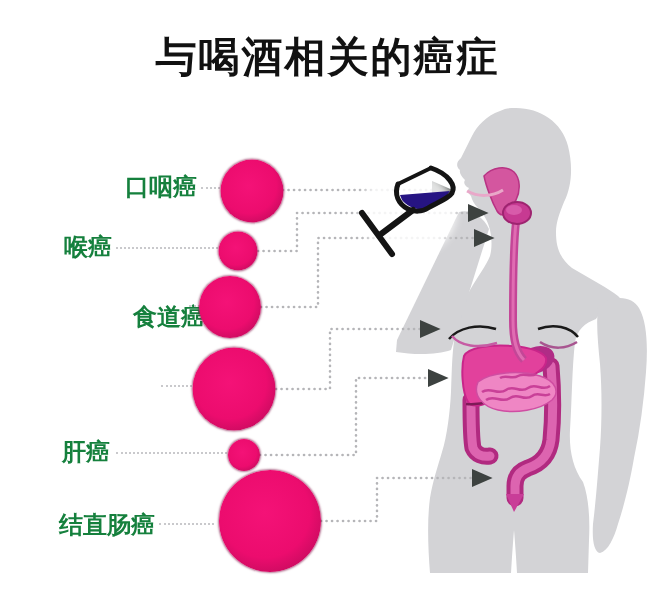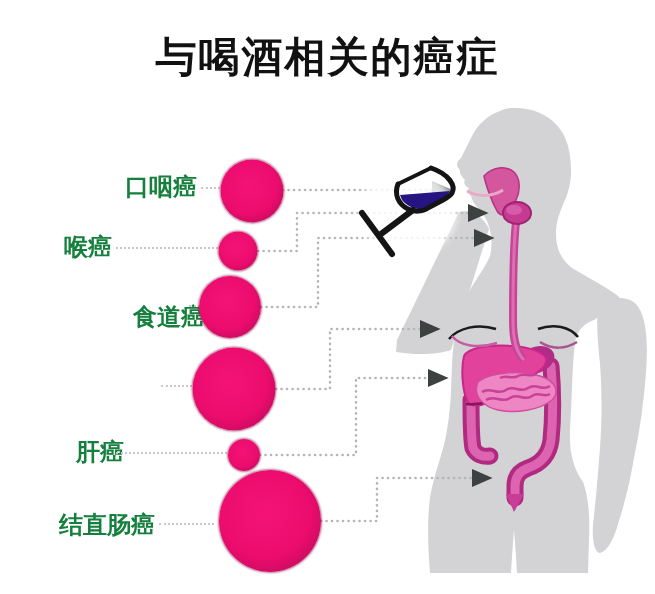--- a/index.html
+++ b/index.html
@@ -16,21 +16,21 @@
     font-size:41px;font-weight:800;letter-spacing:2px;color:var(--ink);margin:0;
   }
   .cancer-label{
     position:absolute;font-size:24px;font-weight:700;color:#15803d;
     white-space:nowrap;line-height:32px;
   }
   .lb0{top:171px;right:458px;}
   .lb1{top:231px;right:543px;}
   .lb2{top:289px;right:450px;margin-top:12px;}
   .lb3{top:369px;right:498px;}
-  .lb4{top:436px;right:531px;}
+  .lb4{top:436px;right:545px;}
   .lb5{top:509px;right:500px;}
   .leader{position:absolute;height:0;border-top:2px dotted #c9c9cc;}
   .ld0{left:201px;top:187px;width:19px;}
   .ld1{left:116px;top:247px;width:102px;}
   .ld2{left:189px;top:305px;width:11px;}
   .ld3{left:161px;top:385px;width:31px;}
   .ld4{left:116px;top:452px;width:111px;}
   .ld5{left:159px;top:523px;width:55px;}
   .risk-circle{
     position:absolute;border-radius:50%;transform:translate(-50%,-50%);

